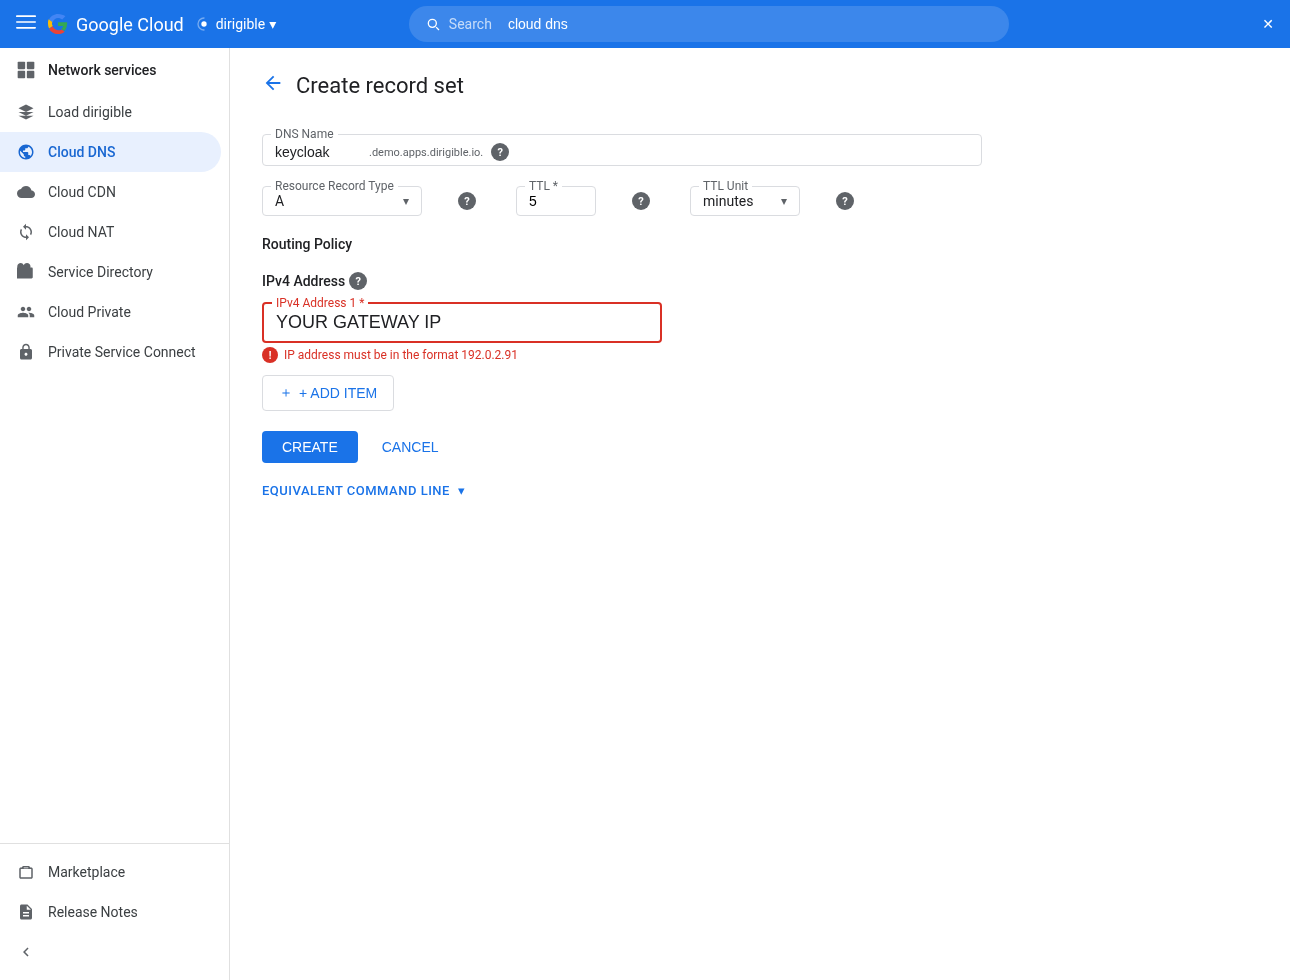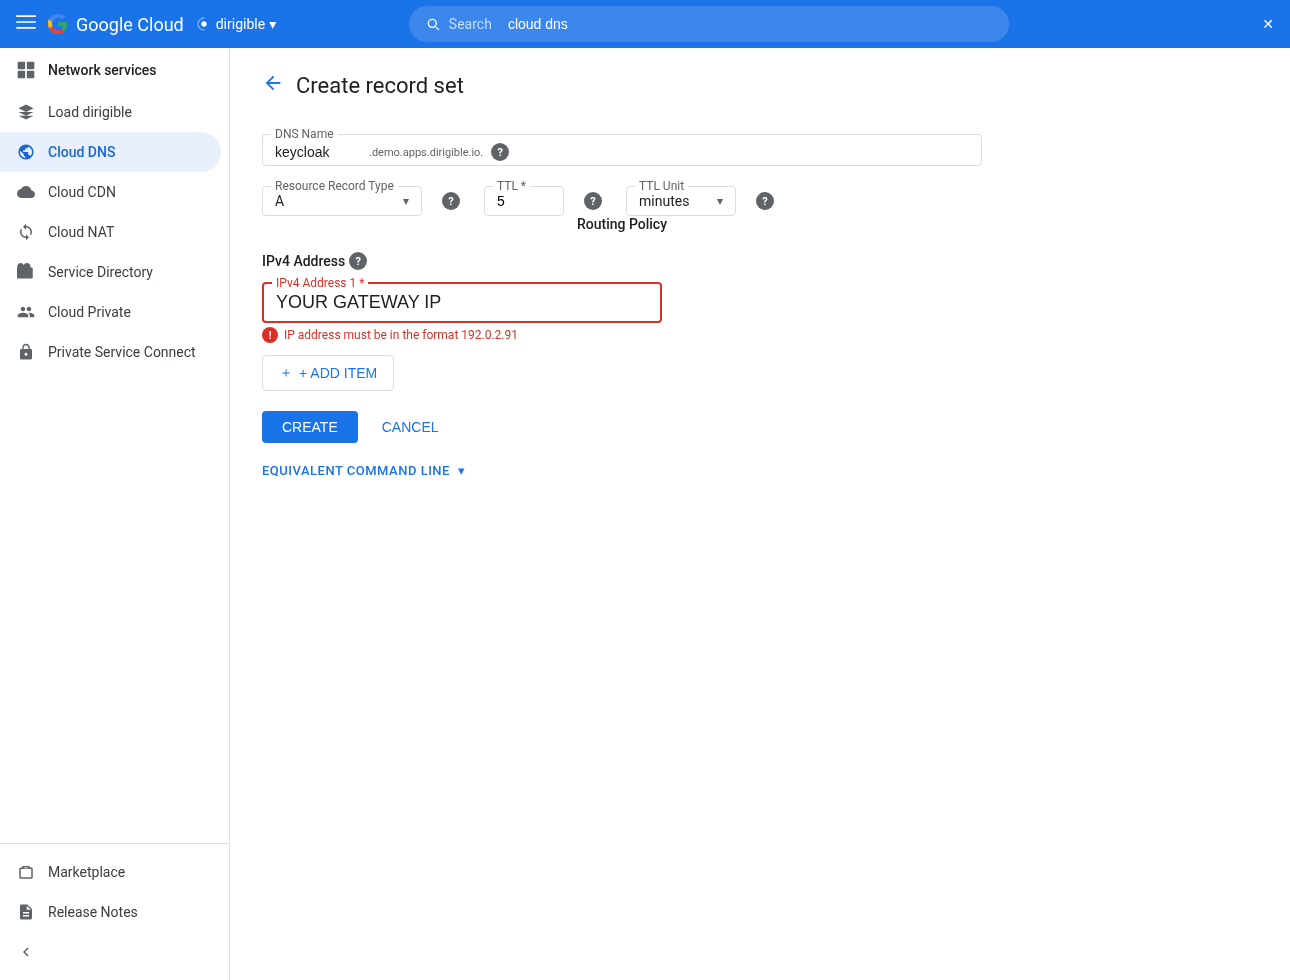--- a/index.html
+++ b/index.html
@@ -226,21 +226,21 @@
       position: absolute;
       top: -8px;
       left: 8px;
       background: #fff;
       padding: 0 4px;
       font-size: 12px;
       color: #5f6368;
     }
 
     
-    .section-title { font-size: 14px; font-weight: 500; color: #202124; margin-bottom: 12px; text-align: center; }
+    .section-title { font-size: 14px; font-weight: 500; color: #202124; margin-bottom: 12px; }
 
     .radio-group { display: flex; flex-direction: column; gap: 8px; }
     .radio-item { display: flex; align-items: center; gap: 8px; cursor: pointer; }
     .radio-input { width: 16px; height: 16px; accent-color: #1a73e8; }
     .radio-label { font-size: 14px; color: #202124; }
 
     
     .ipv4-section { margin-top: 20px; }
     .ipv4-title { display: flex; align-items: center; font-size: 14px; font-weight: 500; margin-bottom: 12px; }
 
@@ -510,21 +510,21 @@
         <div class="dns-name-container">
           <span class="float-label">DNS Name</span>
           <div class="dns-name-row">
             <input type="text" class="dns-name-input" value="keycloak" style="width: 90px;">
             <span class="dns-suffix">.demo.apps.dirigible.io.</span>
             <span class="help-icon">?</span>
           </div>
         </div>
       </div>
 
-      <div class="fields-row" style="align-items:center;">
+      <div class="fields-row" style="margin-bottom:20px; align-items:center;gap:32px;">
         <div style="position:relative;">
           <div class="select-container">
             <span class="float-label">Resource Record Type</span>
             <span class="select-value">A</span>
             <span class="select-arrow">▾</span>
           </div>
         </div>
         <span class="help-icon" style="margin-top:0;">?</span>
 
         <div style="position:relative;margin-left:8px;">

